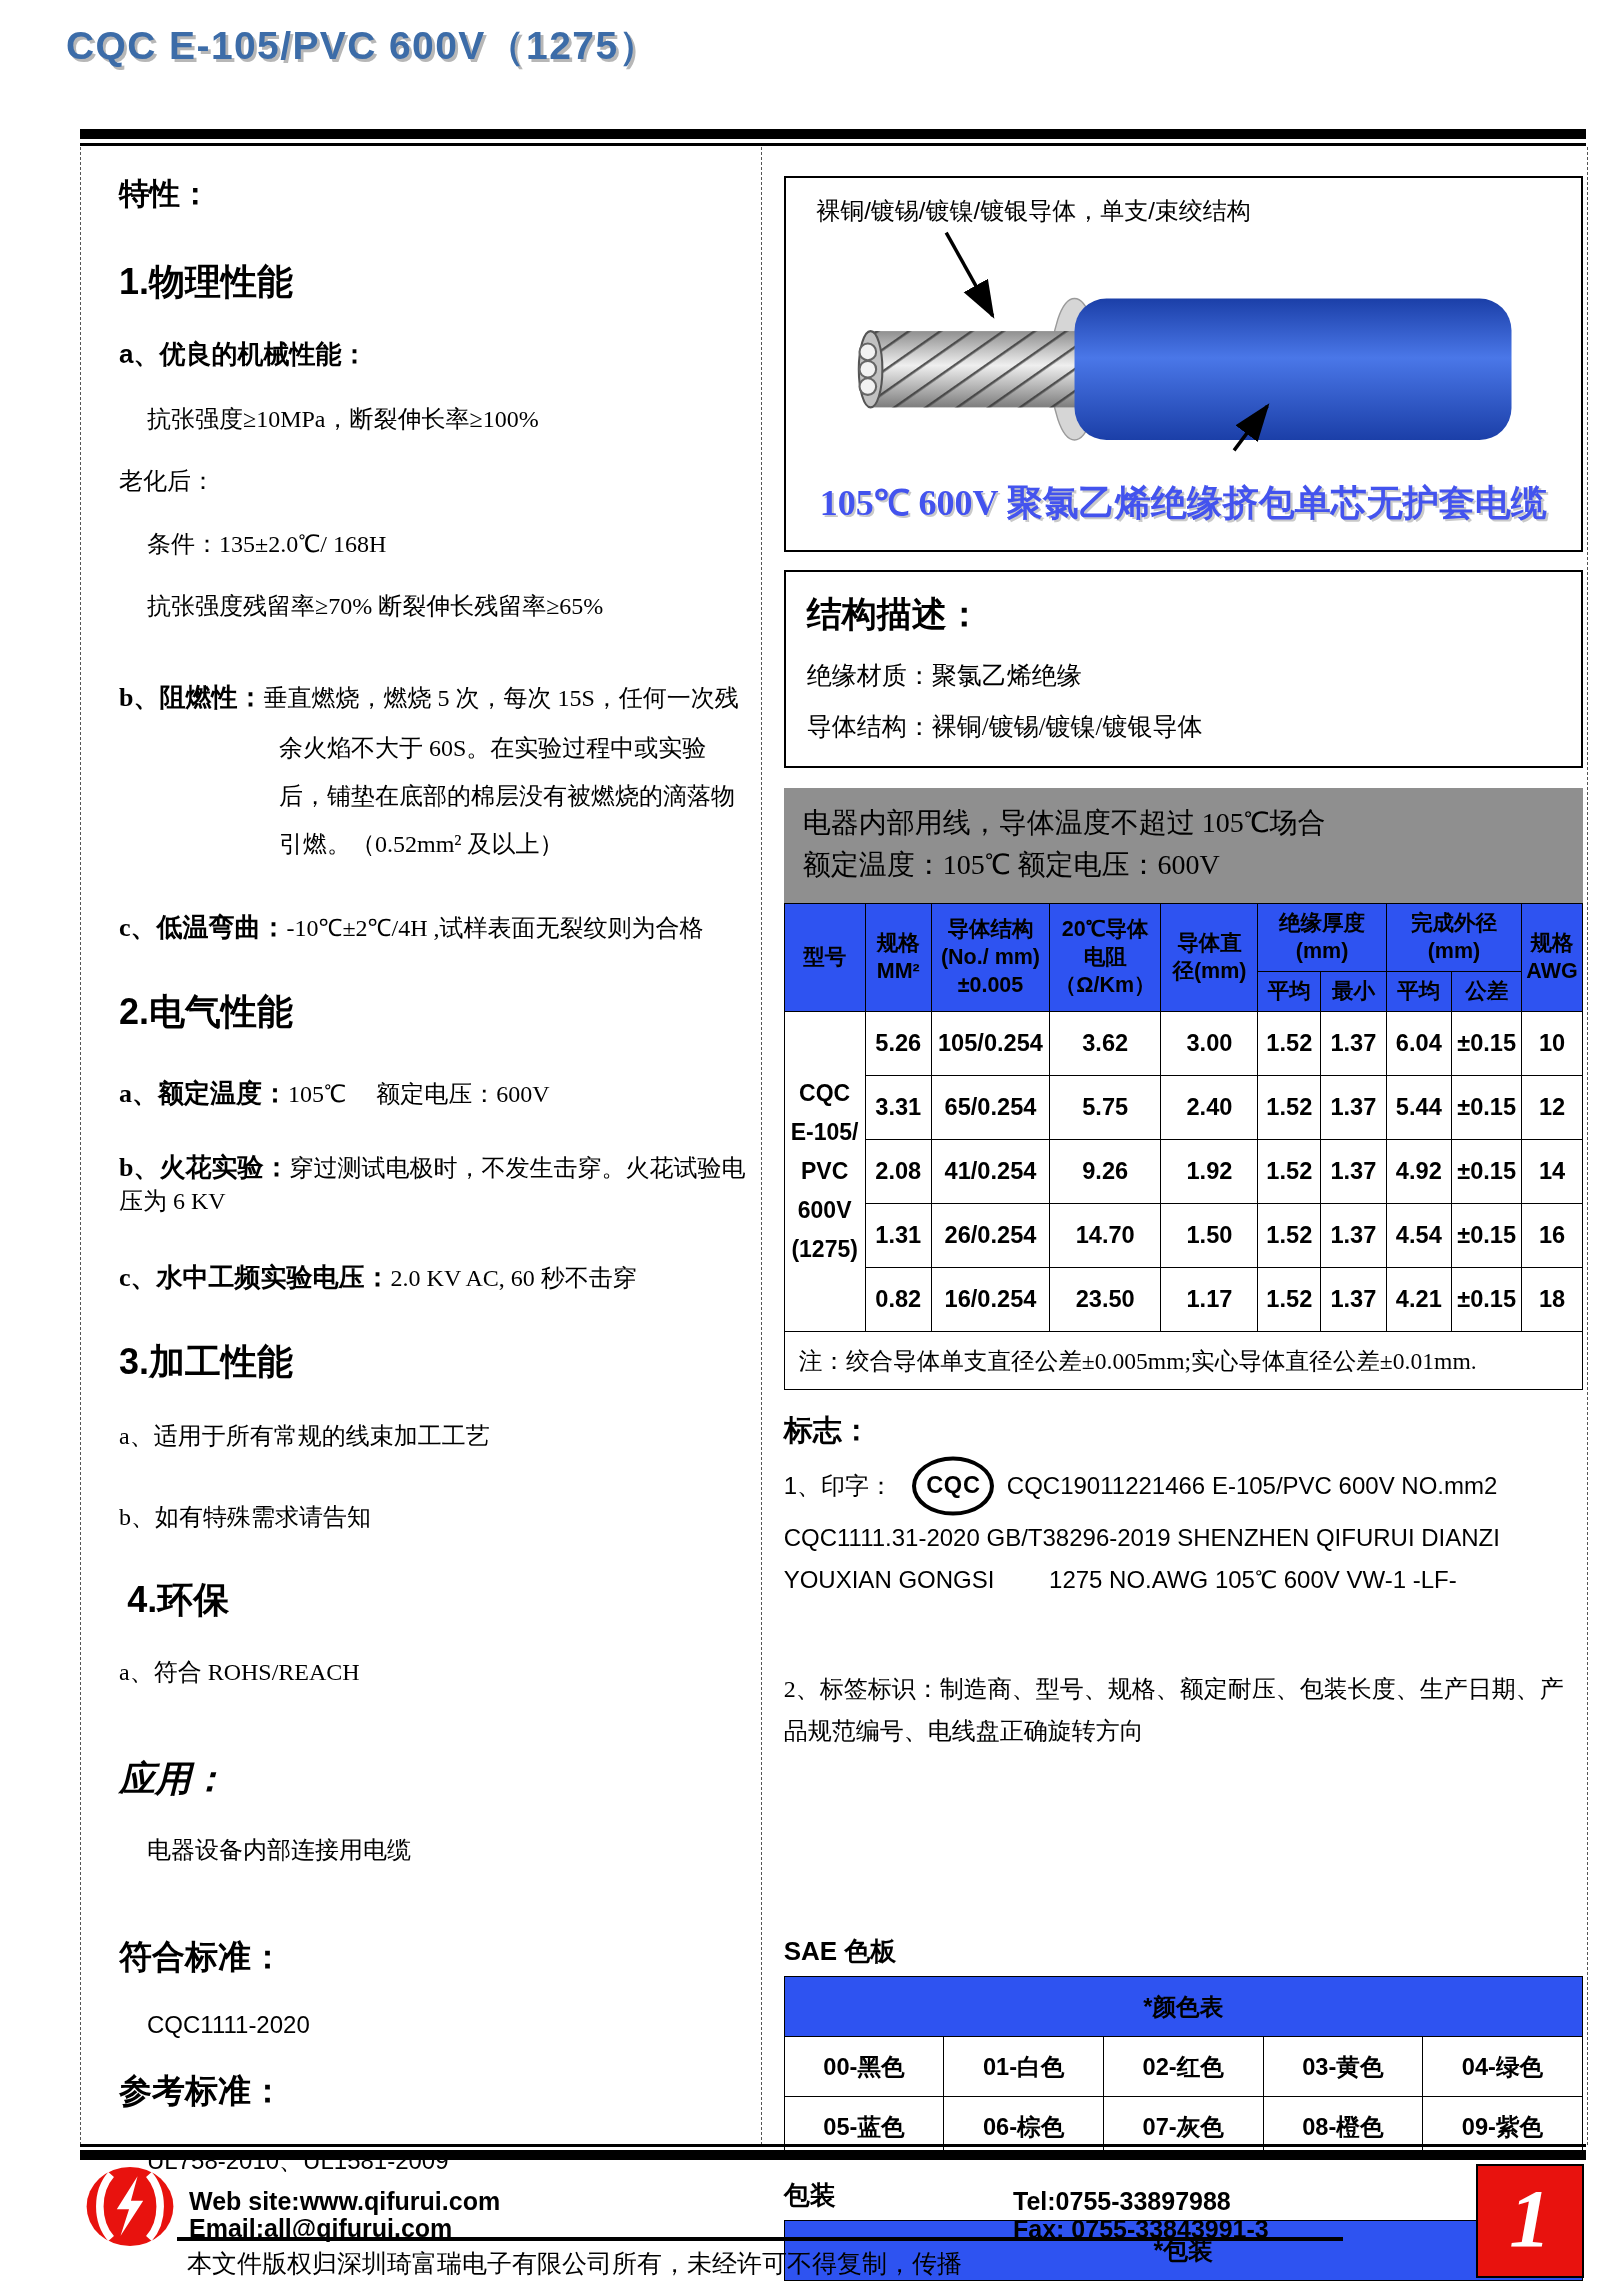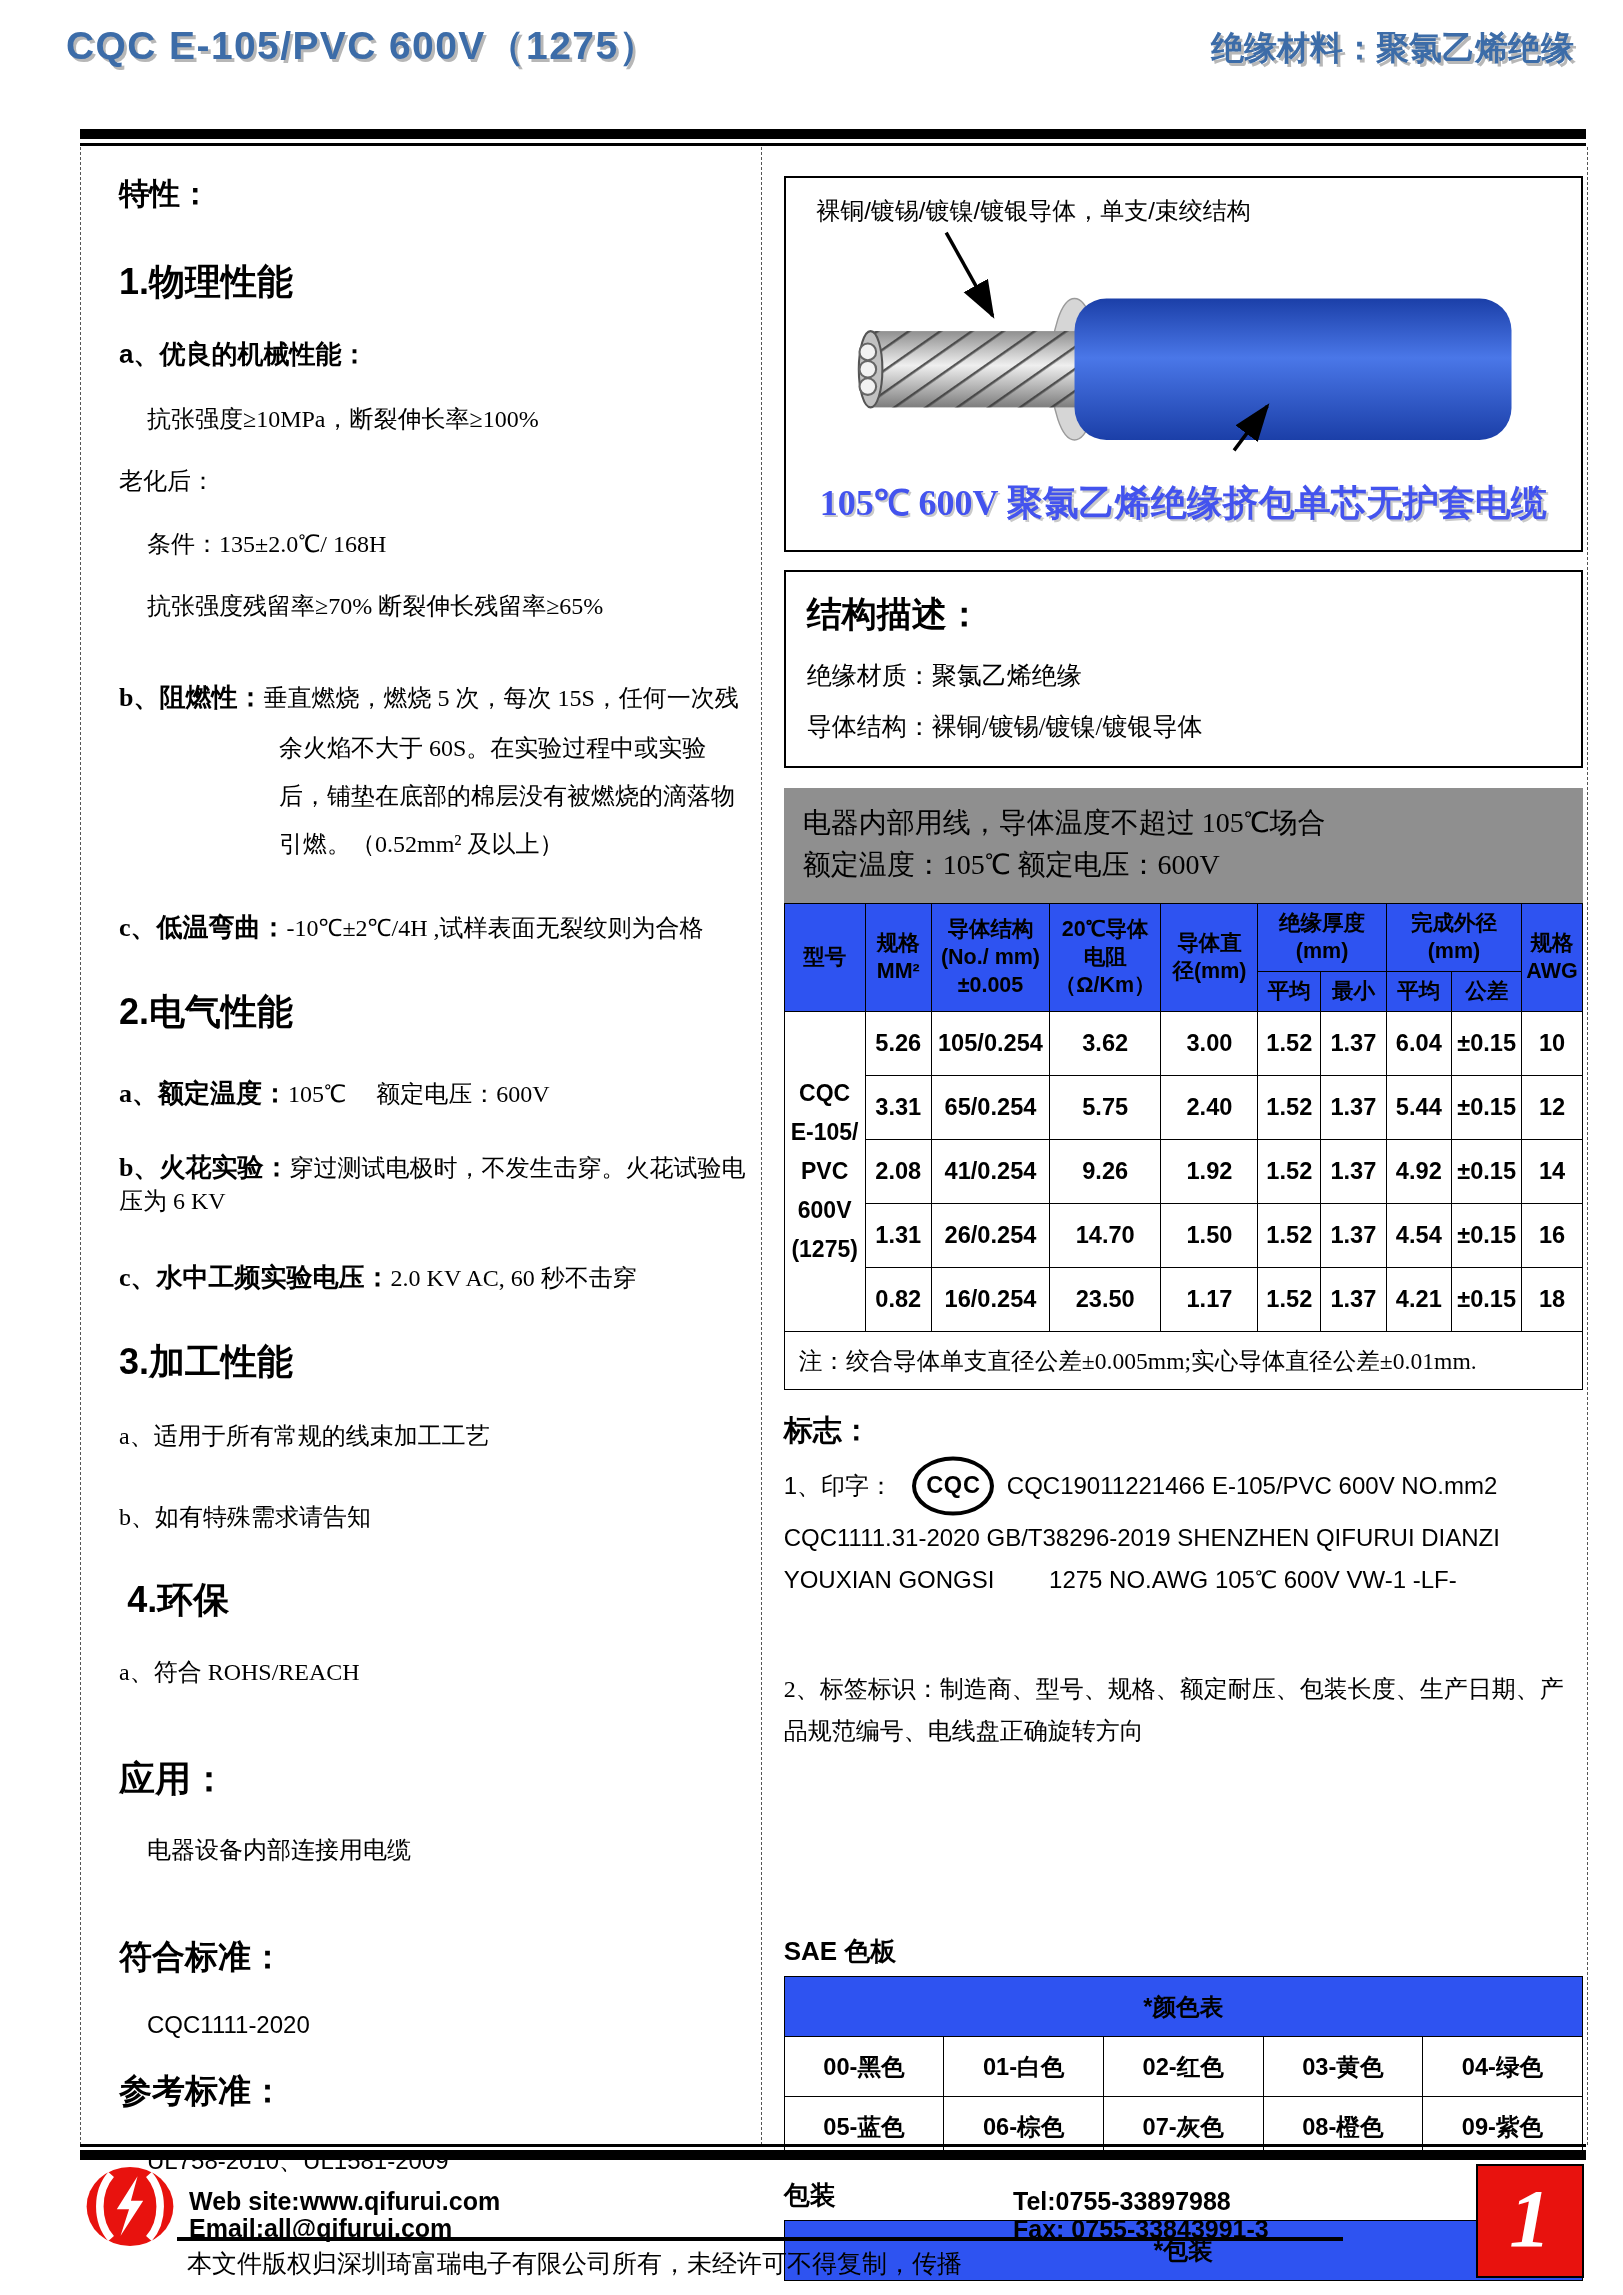--- a/index.html
+++ b/index.html
@@ -67,21 +67,20 @@
   .pagebox{right:39px;top:2164px;width:104px;height:110px;background:#e8120e;border:2.1px solid #000;
            color:#fff;font-family:"Liberation Serif",serif;font-style:italic;font-weight:bold;
            font-size:83px;text-align:center;line-height:104px;}
 </style>
 </head>
 <body>
 
 <div class="page">
 
   <div class="abs hdr-title">CQC E-105/PVC 600V（1275）</div>
-  <div class="abs hdr-sub">绝缘材料：聚氯乙烯绝缘</div>
   <div class="abs rule" style="top:129px;">
     <div class="r2"></div>
       <div class="g"></div>
       <div class="r1"></div>
   </div>
 
   <div class="abs content">
     <div class="abs divider"></div>
 
     <div class="abs colL">
@@ -113,21 +112,21 @@
         <span class="lbl">c、水中工频实验电压：</span><span>2.0 KV AC, 60 秒不击穿</span>
       </div>
 
       <div class="h-sec">3.加工性能</div>
       <div class="body-line song" style="margin-top:33px;">a、适用于所有常规的线束加工工艺</div>
       <div class="body-line song" style="margin-top:49px;">b、如有特殊需求请告知</div>
 
       <div class="h-sec" style="margin-left:8.3px;">4.环保</div>
       <div class="body-line song">a、符合 ROHS/REACH</div>
 
-      <div class="h-sec" style="margin-top:67px;">应用：</div>
+      <div class="h-sec" style="margin-top:67px;font-style:italic;">应用：</div>
       <div class="body-line song ind">电器设备内部连接用电缆</div>
 
       <div class="h-sec" style="margin-top:69px;font-size:33px;">符合标准：</div>
       <div class="body-line ind">CQC1111-2020</div>
       <div class="h-sec" style="margin-top:30.5px;font-size:33px;">参考标准：</div>
       <div class="body-line ind">UL758-2010、UL1581-2009</div>
 
     </div>
 
     <div class="abs colR">

